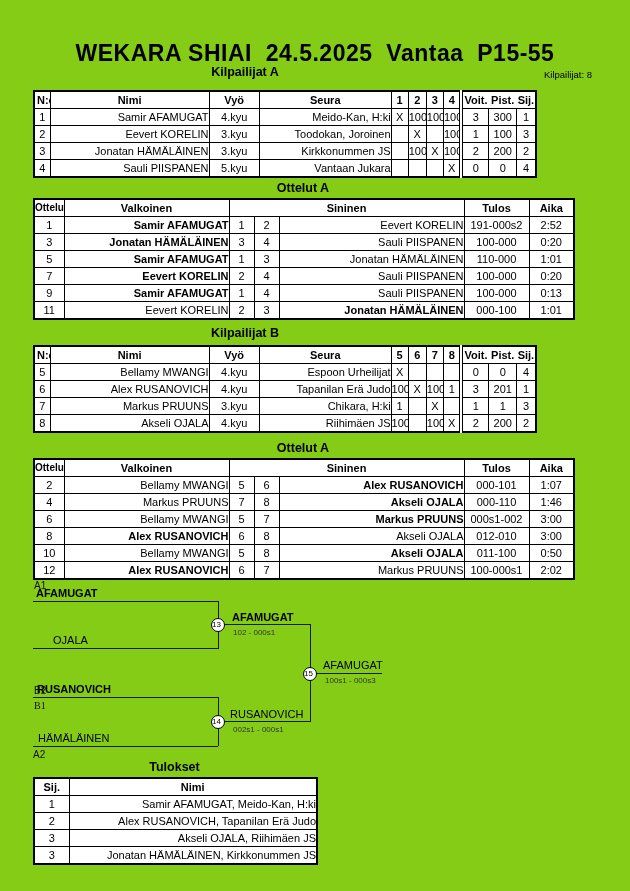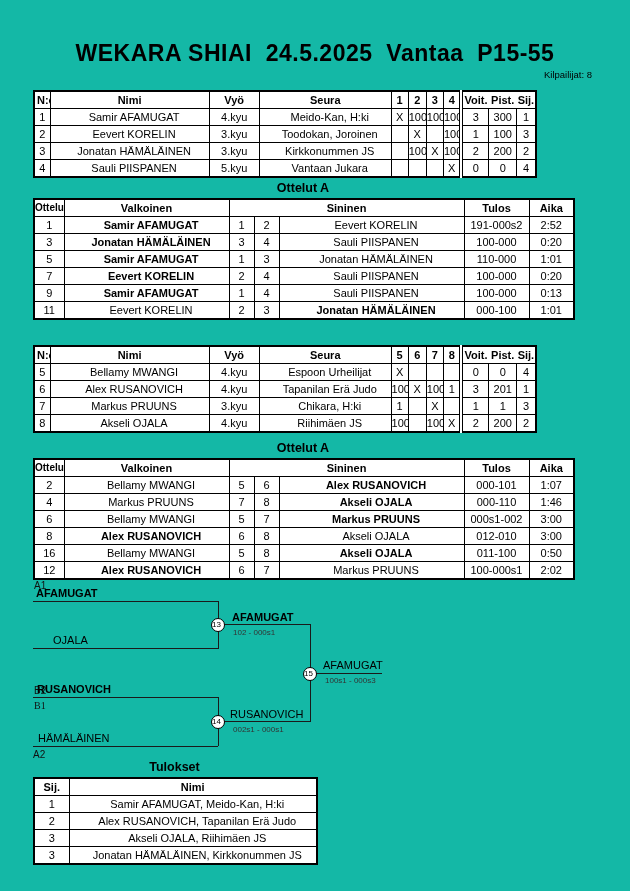--- a/index.html
+++ b/index.html
@@ -1,29 +1,29 @@
 <!DOCTYPE html>
 <html><head>
 <meta charset="utf-8">
 <style>
   html,body{margin:0;padding:0;background:#fff;}
-  .page{position:relative;width:630px;height:891px;background:#14b8a6;
+  .page{position:relative;width:630px;height:891px;background:#84cc16;
         font-family:"Liberation Sans",sans-serif;color:#000;overflow:hidden;}
   .abs{position:absolute;}
   .main-title{top:40px;left:0;width:630px;text-align:center;font-size:23px;
               font-weight:bold;white-space:pre;letter-spacing:0.5px;}
   .sec-title{font-size:12.5px;font-weight:bold;text-align:center;}
   .count-label{top:69px;left:544px;font-size:9.5px;}
   table{border-collapse:collapse;table-layout:fixed;background:#fff;}
   table.grid{border:2px solid #000;}
   th,td{border:1px solid #000;height:16px;padding:0;font-size:11px;
         overflow:hidden;white-space:nowrap;line-height:16px;}
   th{font-weight:bold;text-align:center;}
   td{text-align:center;}
-  .nm{text-align:center;padding-left:9px;margin-top:36px;}
+  .nm{text-align:right;padding-left:9px;margin-top:36px;}
   .l{text-align:left;padding-left:2px;}
   .dbl{border-left:4px double #000;}
   .nosep{border-left:hidden;}
   .win{font-weight:bold;}
   .th-sm{font-size:10px;}
   
   .bk-line{background:#1a1a1a;}
   .bk-h{height:1px;}
   .bk-v{width:1px;}
   .bk-name{font-size:11px;line-height:12px;white-space:nowrap;}
@@ -34,20 +34,21 @@
              background:#fff;font-size:8px;line-height:12px;text-align:left;z-index:2;}
 </style>
 </head>
 <body>
 
 <div class="page">
 
   <div class="abs main-title">WEKARA SHIAI  24.5.2025  Vantaa  P15-55</div>
   <div class="abs count-label">Kilpailijat: 8</div>
 
+  <div class="abs sec-title" style="top:65px;left:33px;width:424px;">Kilpailijat A</div>
 
   <table class="grid abs" style="top:90px;left:33px;width:504px;">
     <colgroup>
         <col style="width:16px">
         <col style="width:158px">
         <col style="width:50px">
         <col style="width:131px">
         <col style="width:17px">
         <col style="width:18px">
         <col style="width:17px">
@@ -195,20 +196,21 @@
       <td class="nm">Eevert KORELIN</td>
       <td>2</td>
       <td>3</td>
       <td class="nm win">Jonatan HÄMÄLÄINEN</td>
       <td>000-100</td>
       <td>1:01</td>
     </tr>
   </tbody>
     </table>
 
+  <div class="abs sec-title" style="top:326px;left:33px;width:424px;">Kilpailijat B</div>
 
   <table class="grid abs" style="top:345px;left:33px;width:504px;">
     <colgroup>
         <col style="width:16px">
         <col style="width:158px">
         <col style="width:50px">
         <col style="width:131px">
         <col style="width:17px">
         <col style="width:18px">
         <col style="width:17px">
@@ -336,21 +338,21 @@
     <tr>
       <td>8</td>
       <td class="nm win">Alex RUSANOVICH</td>
       <td>6</td>
       <td>8</td>
       <td class="nm">Akseli OJALA</td>
       <td>012-010</td>
       <td>3:00</td>
     </tr>
     <tr>
-      <td>16</td>
+      <td>10</td>
       <td class="nm">Bellamy MWANGI</td>
       <td>5</td>
       <td>8</td>
       <td class="nm win">Akseli OJALA</td>
       <td>011-100</td>
       <td>0:50</td>
     </tr>
     <tr>
       <td>12</td>
       <td class="nm win">Alex RUSANOVICH</td>

